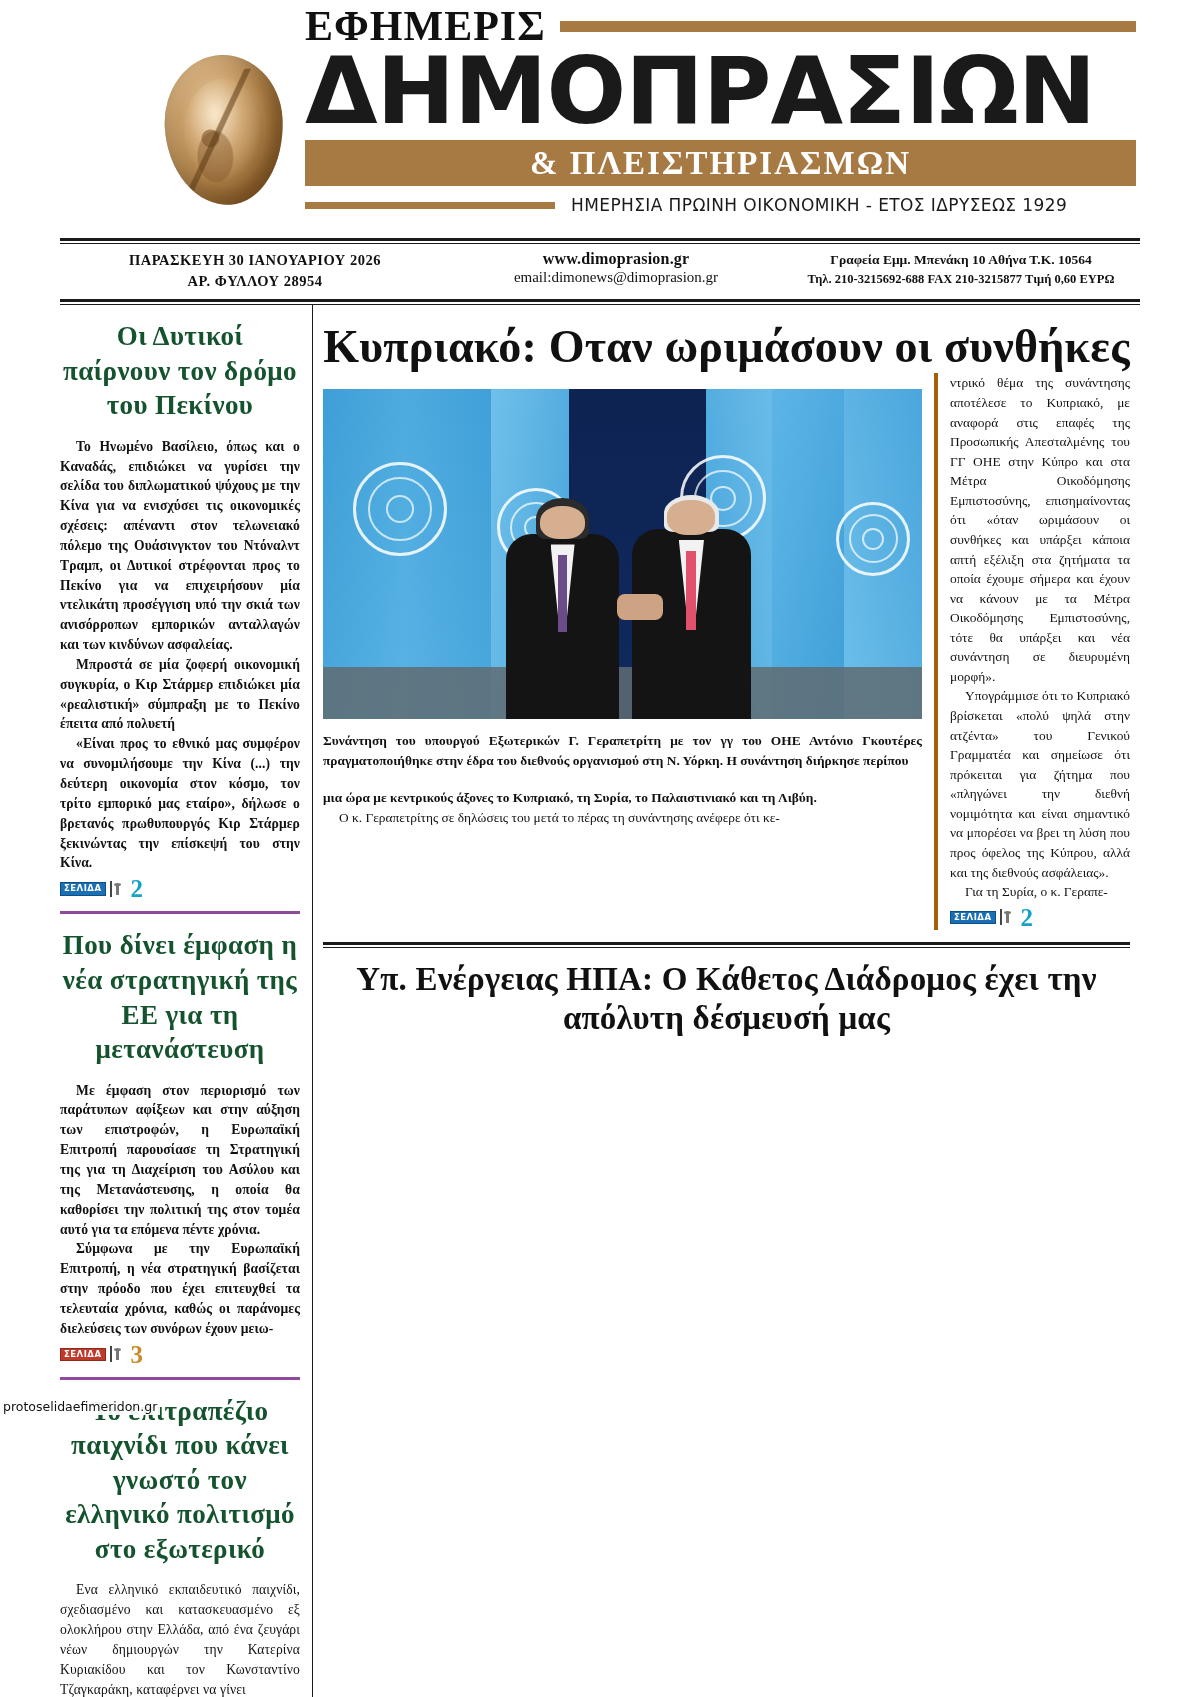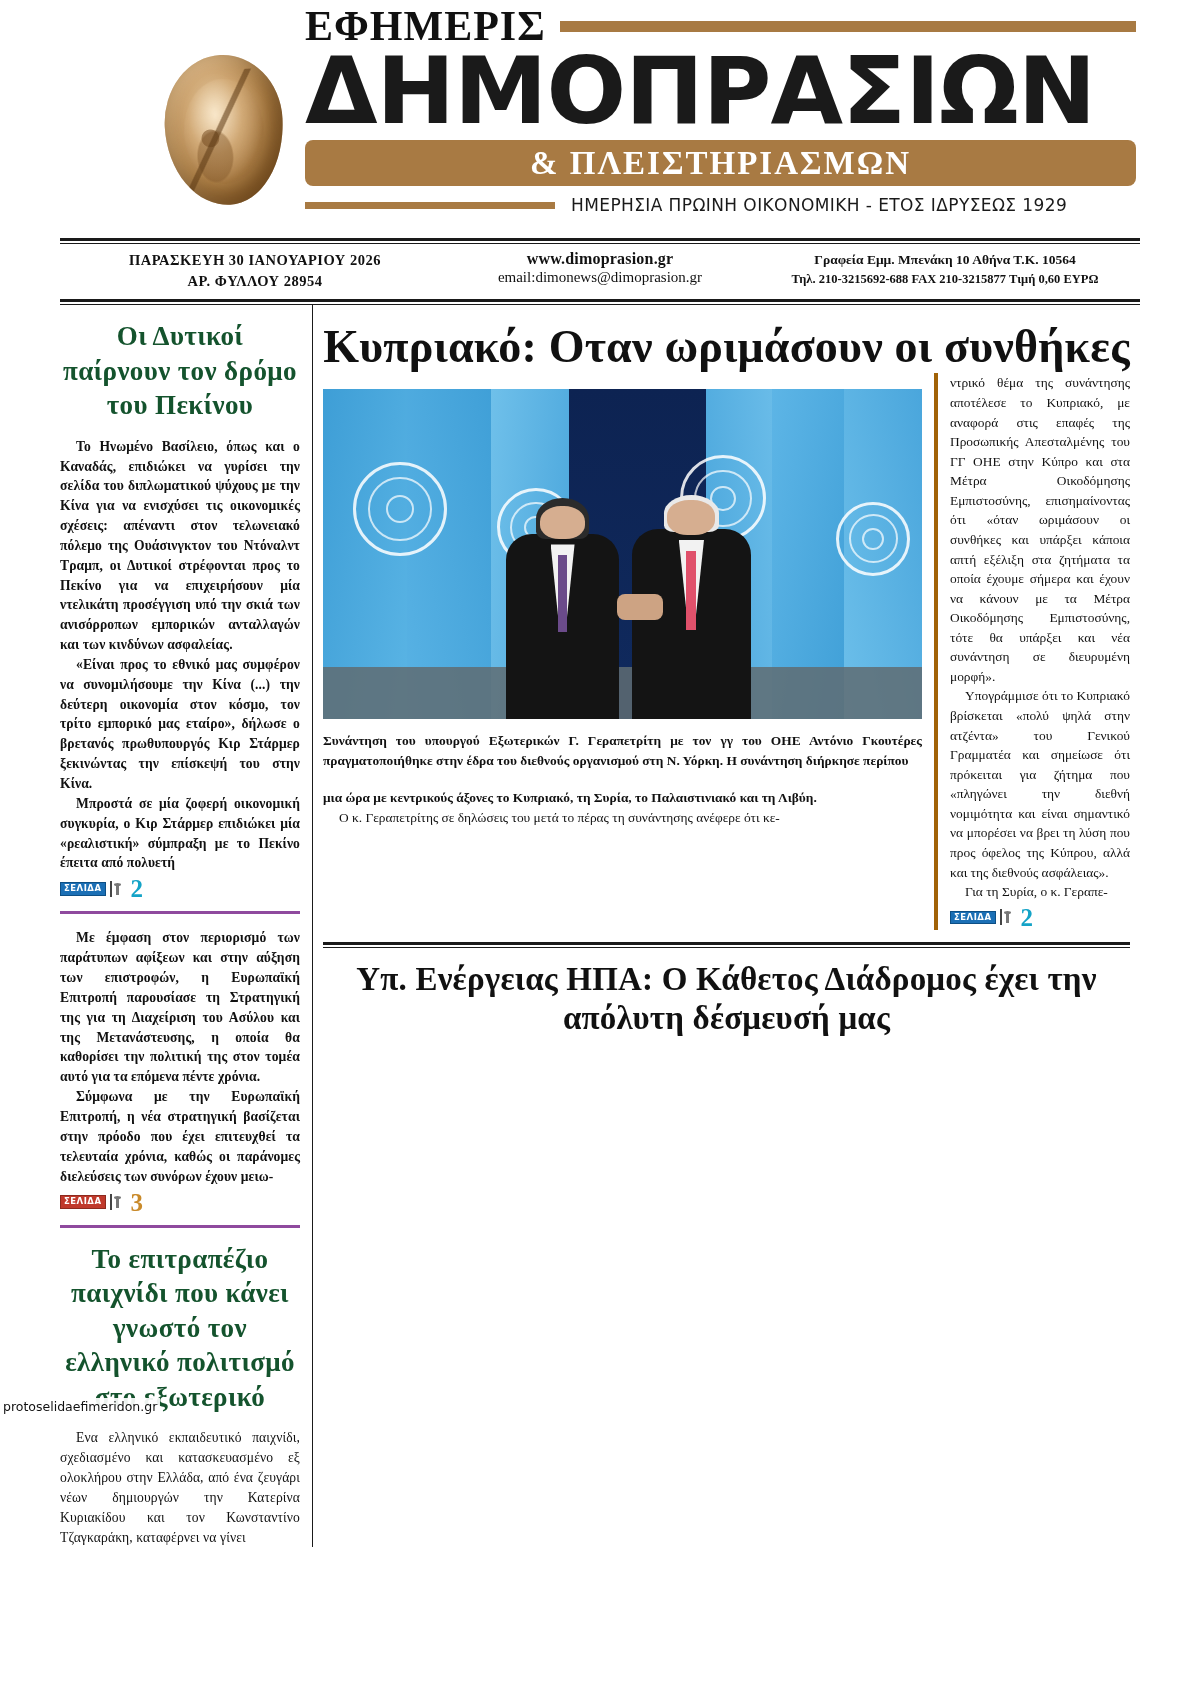--- a/index.html
+++ b/index.html
@@ -49,40 +49,41 @@
   }
   .rule-gold{flex:1;height:11px;background:#a87a43;}
   .mast-title{
     font-family:"DejaVu Sans","Liberation Sans",sans-serif;
     font-weight:700;font-size:92px;line-height:.96;letter-spacing:-1px;
     color:#1a1a1a;white-space:nowrap;margin-top:-4px;
     transform:scaleX(1.02);transform-origin:left center;
   }
   .mast-sub{
     margin-top:4px;background:#a87a43;height:46px;display:flex;align-items:center;
-    justify-content:center;padding:0 10px;border-radius:8px;
+    justify-content:center;padding:0 10px;
   }
   .mast-sub span{
     color:#fff;font-family:"Liberation Serif","DejaVu Serif",serif;
     font-weight:700;font-size:33px;letter-spacing:2px;white-space:nowrap;
   }
   .mast-line3{display:flex;align-items:center;gap:16px;margin-top:9px;}
   .rule-gold2{width:250px;height:7px;background:#a87a43;}
   .tagline{
     font-family:"DejaVu Sans","Liberation Sans",sans-serif;
     font-size:17px;letter-spacing:.4px;color:#1a1a1a;white-space:nowrap;
   }
 
   
   .inforules{margin:8px 60px 0;}
   .hr-thick{height:3px;background:#1a1a1a;}
   .hr-thin{height:1px;background:#1a1a1a;margin-top:2px;}
   .infobar{
     margin:6px 60px 0;display:flex;align-items:flex-start;
     font-family:"Liberation Serif","DejaVu Serif",serif;
+    gap:16px;
   }
   .info-left{width:390px;text-align:center;font-size:14.5px;font-weight:700;letter-spacing:.5px;line-height:1.45;}
   .info-mid{width:300px;text-align:center;}
   .info-mid .www{font-weight:700;font-size:16px;letter-spacing:.2px;}
   .info-mid .mail{font-size:15px;margin-top:1px;}
   .info-right{flex:1;text-align:center;font-size:13.5px;line-height:1.5;font-weight:bold;}
   .info-right .r2{font-size:12.5px;}
 
   .hr-after-info{margin:7px 60px 0;height:3px;background:#1a1a1a;}
   .hr-after-info2{margin:2px 60px 0;height:1px;background:#1a1a1a;}
@@ -251,29 +252,30 @@
   <div class="hr-after-info"></div>
   <div class="hr-after-info2"></div>
 
   <div class="content">
 
     <div class="col-left">
 
       <div class="lh">Οι  Δυτικοί παίρνουν τον  δρόμο του  Πεκίνου</div>
       <div class="ltext">
         <p>Το Ηνωμένο Βασίλειο, όπως και ο Καναδάς, επιδιώκει να γυρίσει την σελίδα του διπλωματικού ψύχους με την Κίνα για να ενισχύσει τις οικονομικές σχέσεις: απέναντι στον τελωνειακό πόλεμο της Ουάσινγκτον του Ντόναλντ Τραμπ, οι Δυτικοί στρέφονται προς το Πεκίνο για να επιχειρήσουν μία ντελικάτη προσέγγιση υπό την σκιά των ανισόρροπων εμπορικών ανταλλαγών και των κινδύνων ασφαλείας.</p>
-        <p>«Είναι προς το εθνικό μας συμφέρον να συνομιλήσουμε την Κίνα (...) την δεύτερη οικονομία στον κόσμο, τον τρίτο εμπορικό μας εταίρο», δήλωσε ο βρετανός πρωθυπουργός Κιρ Στάρμερ ξεκινώντας την επίσκεψή του στην Κίνα.</p>
-        <p style="display:inline-block;text-indent:16px">Μπροστά σε μία ζοφερή οικονομική συγκυρία, ο Κιρ Στάρμερ επιδιώκει μία «ρεαλιστική» σύμπραξη με το Πεκίνο έπειτα από πολυετή</p><span class="badge">
+        <p style="display:inline-block;text-indent:16px">Μπροστά σε μία ζοφερή οικονομική συγκυρία, ο Κιρ Στάρμερ επιδιώκει μία «ρεαλιστική» σύμπραξη με το Πεκίνο έπειτα από πολυετή</p>
+        <p>«Είναι προς το εθνικό μας συμφέρον να συνομιλήσουμε την Κίνα (...) την δεύτερη οικονομία στον κόσμο, τον τρίτο εμπορικό μας εταίρο», δήλωσε ο βρετανός πρωθυπουργός Κιρ Στάρμερ ξεκινώντας την επίσκεψή του στην Κίνα.</p><span class="badge">
             <span class="chip">ΣΕΛΙΔΑ</span>
             <span class="ic"></span>
             <span class="num">2</span>
           </span>
       </div>
       <div class="rule-purple"></div>
 
+      <div class="lh">Που δίνει έμφαση η νέα στρατηγική της ΕΕ για τη  μετανάστευση</div>
       <div class="ltext">
         <p>Με έμφαση στον περιορισμό των παράτυπων αφίξεων και στην αύξηση των επιστροφών, η Ευρωπαϊκή Επιτροπή παρουσίασε  τη Στρατηγική της για τη Διαχείριση του Ασύλου και της Μετανάστευσης, η οποία θα καθορίσει την πολιτική της στον τομέα αυτό για τα επόμενα πέντε χρόνια.</p>
         <p style="display:inline-block;text-indent:16px">Σύμφωνα με την Ευρωπαϊκή Επιτροπή, η νέα στρατηγική βασίζεται στην πρόοδο που έχει επιτευχθεί τα τελευταία χρόνια, καθώς  οι  παράνομες  διελεύσεις των συνόρων έχουν μειω-</p><span class="badge">
             <span class="chip" style="background:#c0392b;border-color:#8d2a1e">ΣΕΛΙΔΑ</span>
             <span class="ic"></span>
             <span class="num orange">3</span>
           </span>
       </div>
       <div class="rule-purple"></div>
 

